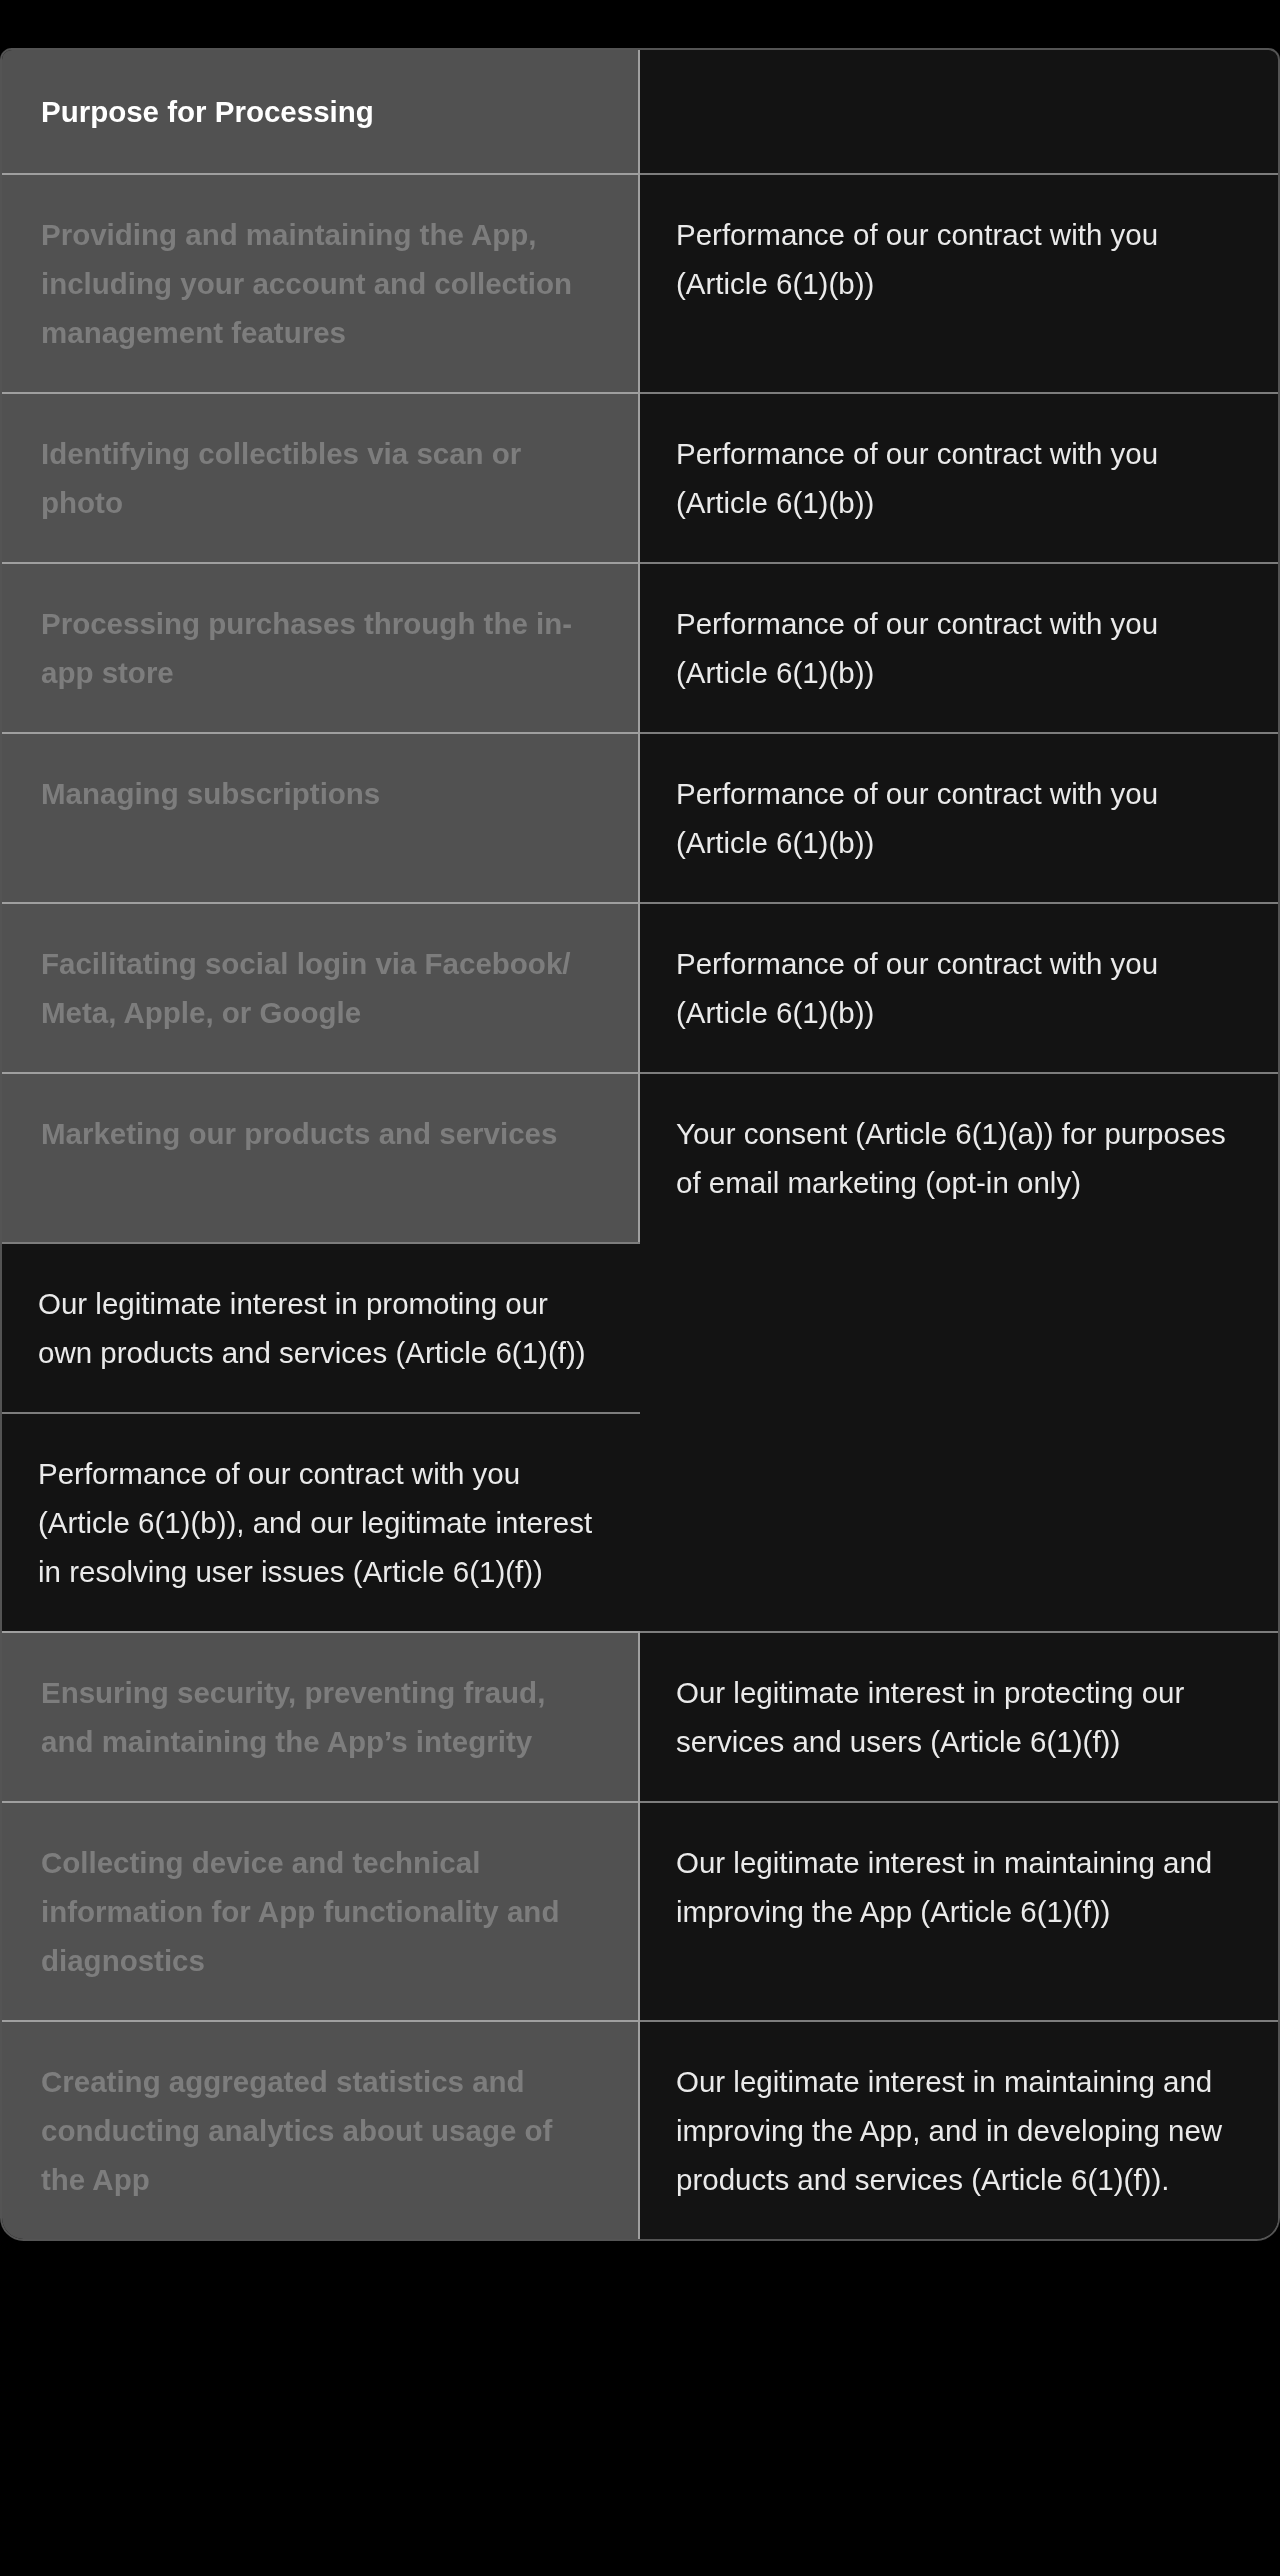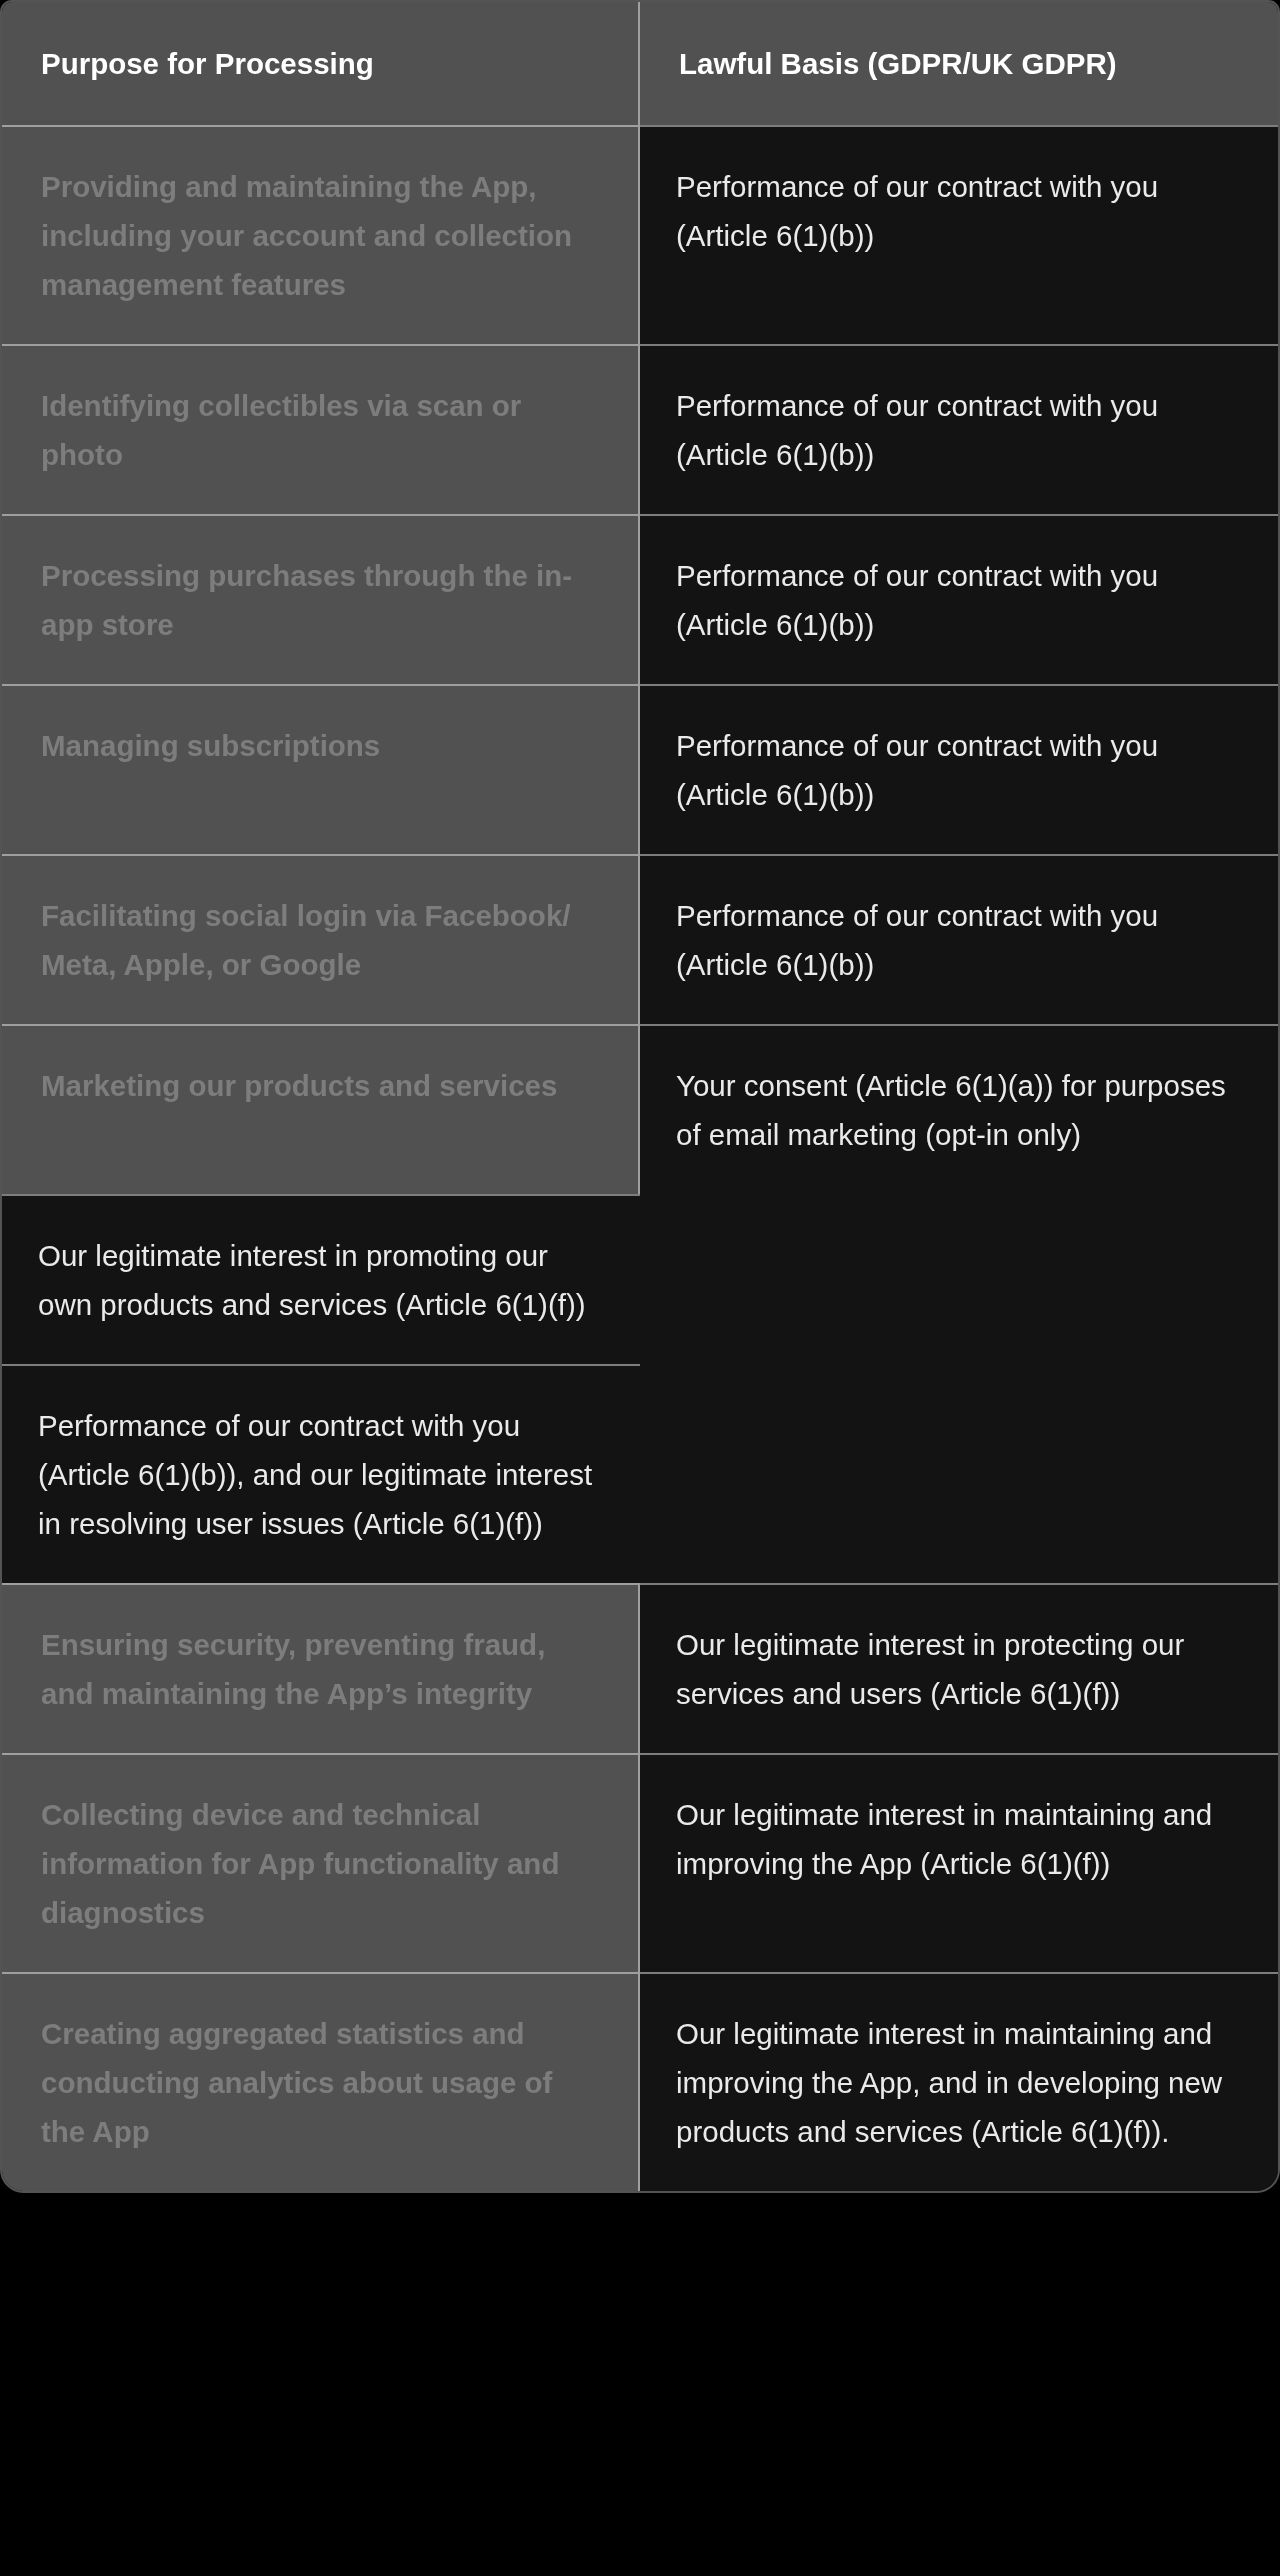--- a/index.html
+++ b/index.html
@@ -18,20 +18,21 @@
     background: var(--page_bg, #000);
     font-family: "Liberation Sans", sans-serif;
   }
   body { width: 1280px; }
   .lawful-table {
     width: 1280px;
     border: 2px solid var(--outer_border);
     border-radius: 11.8px 11.8px 23.6px 23.6px;
     overflow: hidden;
     background: var(--basis_bg, #131313);
+    margin-top: 48px;
   }
   .trow {
     display: grid;
     grid-template-columns: 1fr 1fr;
   }
   .cell {
     font-size: 29.5px;
     line-height: 49px;
     padding: 35px 39px;
     word-wrap: break-word;
@@ -61,21 +62,20 @@
     padding-left: 36px;
   }
 </style>
 </head>
 <body>
 
 <div class="lawful-table">
 
   <div class="trow header-row">
     <div class="cell c-left">Purpose for Processing</div>
-    <div class="cell c-right">Lawful Basis (GDPR/UK GDPR)</div>
   </div>
 
   <div class="trow body-row">
     <div class="cell c-left">Providing and maintaining the App, including your account and collection management features</div>
     <div class="cell c-right">Performance of our contract with you (Article 6(1)(b))</div>
   </div>
 
   <div class="trow body-row">
     <div class="cell c-left">Identifying collectibles via scan or photo</div>
     <div class="cell c-right">Performance of our contract with you (Article 6(1)(b))</div>

